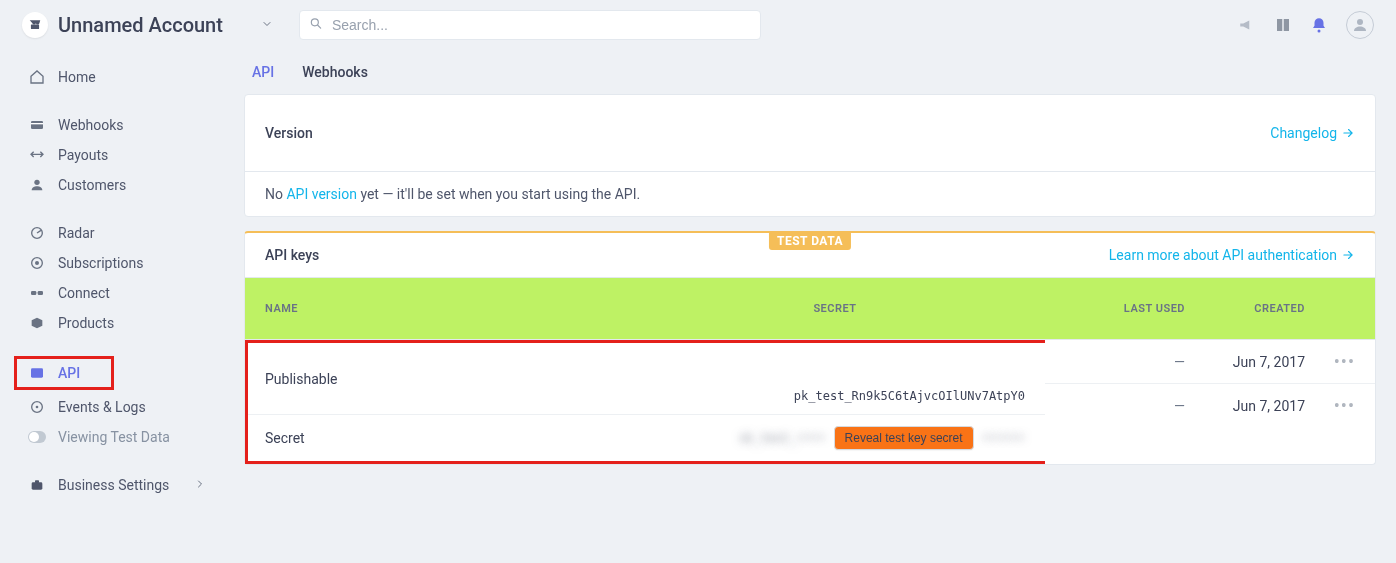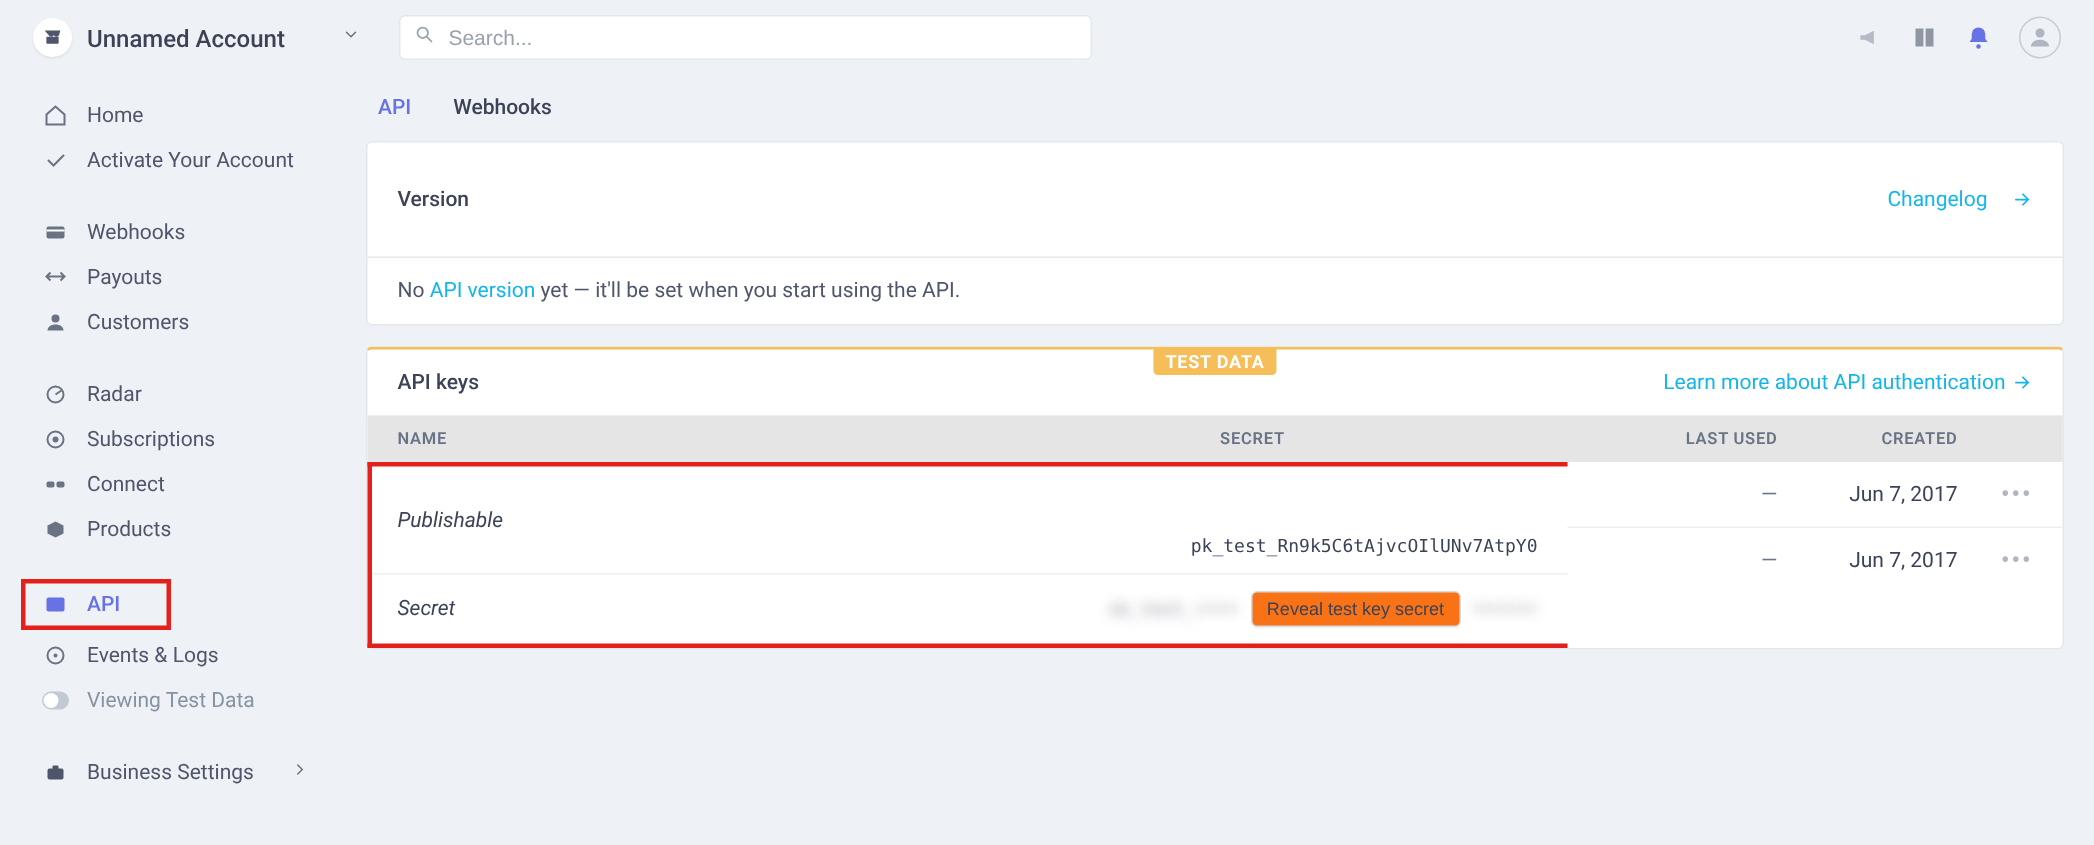--- a/index.html
+++ b/index.html
@@ -30,21 +30,21 @@
 .account-icon {
   width: 26px;
   height: 26px;
   border-radius: 50%;
   background: #fff;
   display: flex;
   align-items: center;
   justify-content: center;
   box-shadow: 0 1px 2px rgba(0,0,0,0.08);
 }
-.account-name { font-weight: 500; font-size: 16px; color: #3c4257; }
+.account-name { font-weight: 500; font-size: 20px; color: #3c4257; }
 .account-chevron { margin-left: 28px; color: #6a7383; }
 .search-wrap {
   margin-left: 14px;
   width: 462px;
   position: relative;
 }
 .search-input {
   width: 100%;
   height: 30px;
   border: 1px solid #e3e8ee;
@@ -124,21 +124,21 @@
   margin-bottom: 14px;
 }
 .card-header {
   display: flex;
   align-items: center;
   justify-content: space-between;
   padding: 30px 20px;
   border-bottom: 1px solid #e3e8ee;
 }
 .card-header .title { font-weight: 500; color: #3c4257; }
-.changelog { color: #13b5ea; display: flex; align-items: center; gap: 16px; cursor: pointer; }
+.changelog { color: #13b5ea; display: flex; align-items: center; gap: 4px; cursor: pointer; }
 .card-body { padding: 14px 20px; color: #4f566b; }
 .api-link { color: #13b5ea; cursor: pointer; }
 
 .card.keys { border-top: 2px solid #f5be58; position: relative; }
 .badge-test {
   position: absolute;
   top: -1px;
   left: 50%;
   transform: translateX(-50%);
   background: #f5be58;
@@ -154,41 +154,41 @@
   align-items: center;
   justify-content: space-between;
   padding: 14px 20px;
 }
 .keys-header .title { font-weight: 500; }
 .learn-link { color: #13b5ea; display: flex; align-items: center; gap: 4px; cursor: pointer; }
 
 .table-head {
   display: grid;
   grid-template-columns: 1fr 420px 140px 120px 50px;
-  padding: 8px 20px;
-  background: #e5e5e5;
+  padding: 24px 20px;
+  background: #bef264;
   border-top: 1px solid #e3e8ee;
   border-bottom: 1px solid #e3e8ee;
   font-size: 11px;
   font-weight: 600;
   color: #697386;
   letter-spacing: .5px;
 }
 .th-secret { text-align: center; }
 .th-lastused { text-align: right; }
 .th-created { text-align: right; }
 .table-row {
   display: grid;
   grid-template-columns: 1fr 420px 140px 120px 50px;
   padding: 11px 20px;
   border-bottom: 1px solid #edf0f3;
   align-items: center;
 }
 .table-row:last-child { border-bottom: none; }
-.cell-name { color: #3c4257; font-style: italic; }
+.cell-name { color: #3c4257; }
 .cell-secret { text-align: right; font-family: Menlo, Consolas, monospace; font-size: 12px; color: #3c4257; margin-top: 35px;}
 .cell-secret-wrap { display: flex; justify-content: flex-end; align-items: center; gap: 8px;}
 .blurred {
   color: transparent; text-shadow: 0 0 8px rgba(60,66,87,.6);
   font-family: Menlo, Consolas, monospace; font-size: 12px;
   user-select: none;
 }
 .reveal-btn {
   background: #f97316;
   border: 1px solid #d5dbe1;
@@ -268,28 +268,20 @@
 
   <div class="sidebar">
     <div class="nav-group">
       <div class="nav-item">
         <span class="nav-icon">
             <svg width="16" height="16" viewBox="0 0 24 24">
               <path d="M3 11l9-8 9 8v10H3z" fill="none" stroke="#6a7383" stroke-width="2"></path>
             </svg>
           </span>
         <span>Home</span>
-      </div>
-      <div class="nav-item">
-        <span class="nav-icon">
-            <svg width="16" height="16" viewBox="0 0 24 24">
-              <path d="M5 12l5 5L20 7" fill="none" stroke="#6a7383" stroke-width="2" stroke-linecap="round"></path>
-            </svg>
-          </span>
-        <span>Activate Your Account</span>
       </div>
     </div>
 
     <div class="nav-group">
       <div class="nav-item">
         <span class="nav-icon">
             <svg width="16" height="16" viewBox="0 0 24 24">
               <rect x="3" y="6" width="18" height="12" rx="2" fill="#6a7383"></rect>
               <rect x="3" y="9" width="18" height="2" fill="#fff"></rect>
             </svg>

